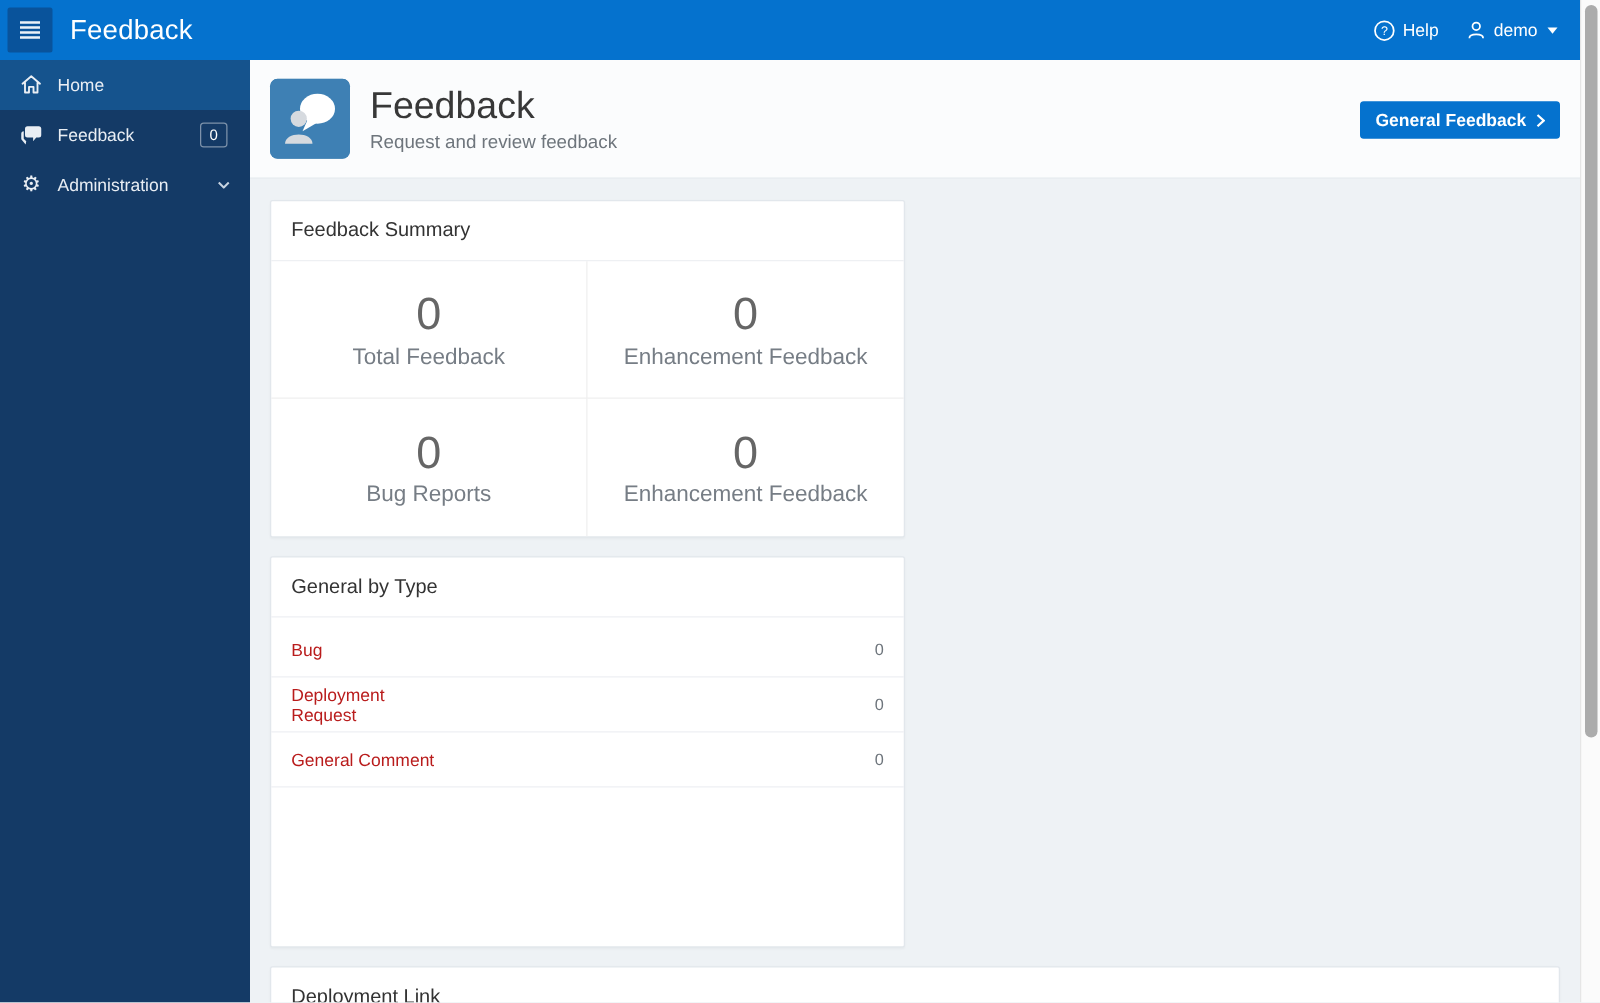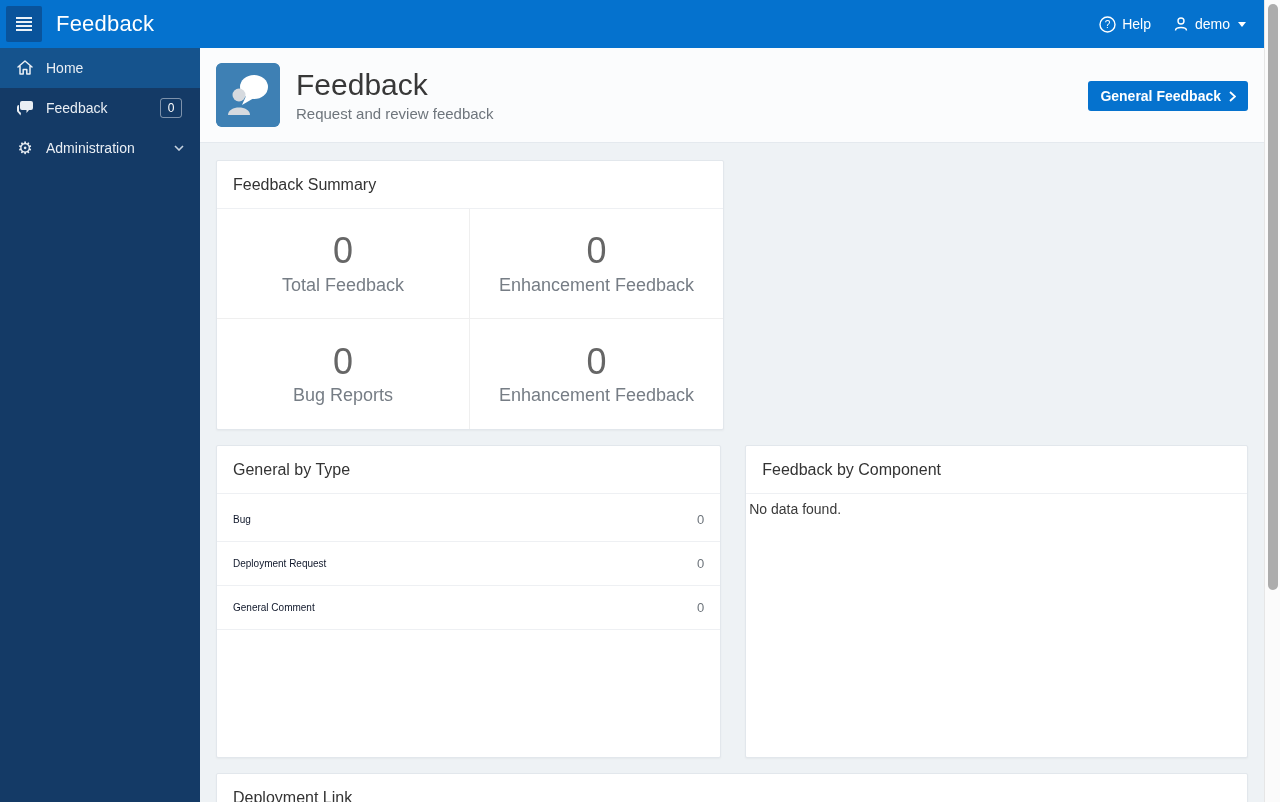--- a/index.html
+++ b/index.html
@@ -73,21 +73,21 @@
   
   .summary-grid{ display:grid; grid-template-columns:1fr 1fr; grid-template-rows:110px 110px; }
   .stat-cell{ display:flex; flex-direction:column; align-items:center; justify-content:center; }
   .stat-cell.bR{ border-right:1px solid #EFEFEF; }
   .stat-cell.bB{ border-bottom:1px solid #EFEFEF; }
   .stat-value{ font-size:36px; font-weight:300; color:#666; line-height:1.1; }
   .stat-label{ font-size:18px; color:#767D85; margin-top:4px;text-align:right; }
   
   .type-rows{ padding-top:4px; }
   .type-row{ height:44px; display:flex; align-items:center; padding:0 16px; border-bottom:1px solid #EEF0F3; }
-  .type-label{ width:128px; font-size:10px; color:#0f172a; cursor:pointer; }
+  .type-label{ width:128px; font-size:14px; color:#b91c1c; cursor:pointer; }
   .type-bar-track{ width:336px; }
   .type-bar{ height:12px; width:100%; background:#4190D9; border-radius:2px; }
   .type-value{ margin-left:auto; font-size:13px; color:#6E757C; }
   .empty-msg{ font-size:14px; color:#3A3A3A; padding:7px 3px; }
 </style>
 </head>
 <body>
 
 <header class="app-bar">
   <button class="nav-toggle">
@@ -212,24 +212,20 @@
             <span class="type-value">0</span>
           </div>
           <div class="type-row">
             <span class="type-label">General Comment</span>
             <span class="type-bar-track"><span class="type-bar"></span></span>
             <span class="type-value">0</span>
           </div>
         </div>
       </section>
 
-      <section class="card h313">
-        <div class="card-header">Feedback by Component</div>
-        <div class="empty-msg">No data found.</div>
-      </section>
     </div>
 
     <div class="grid-row">
 
       <section class="card full h60">
         <div class="card-header">Deployment Link</div>
       </section>
     </div>
 
   </div>

